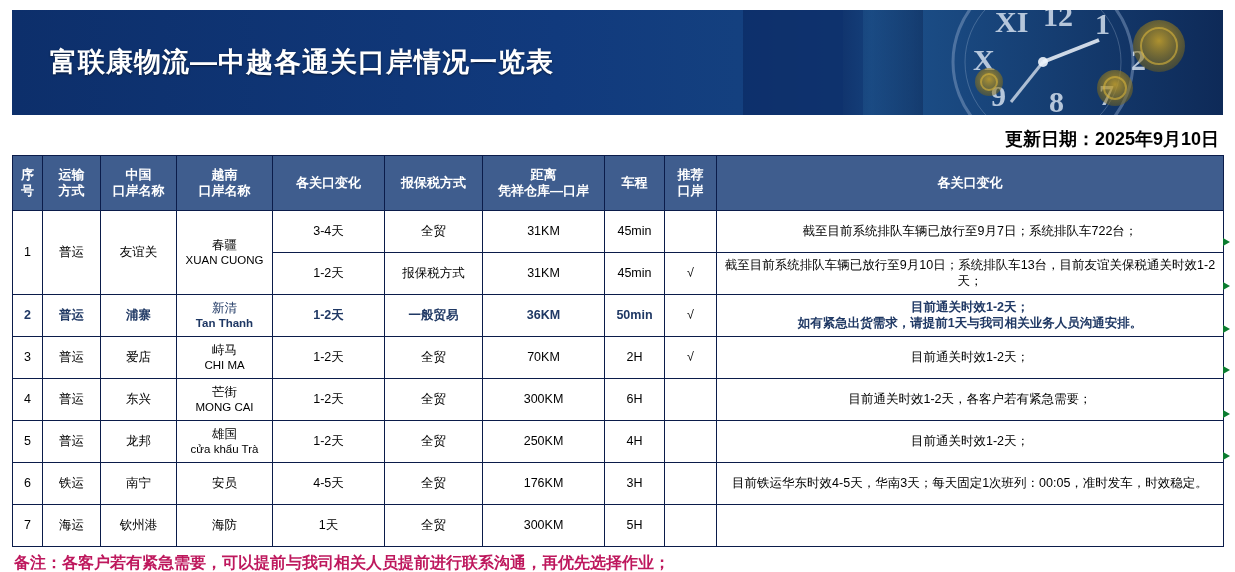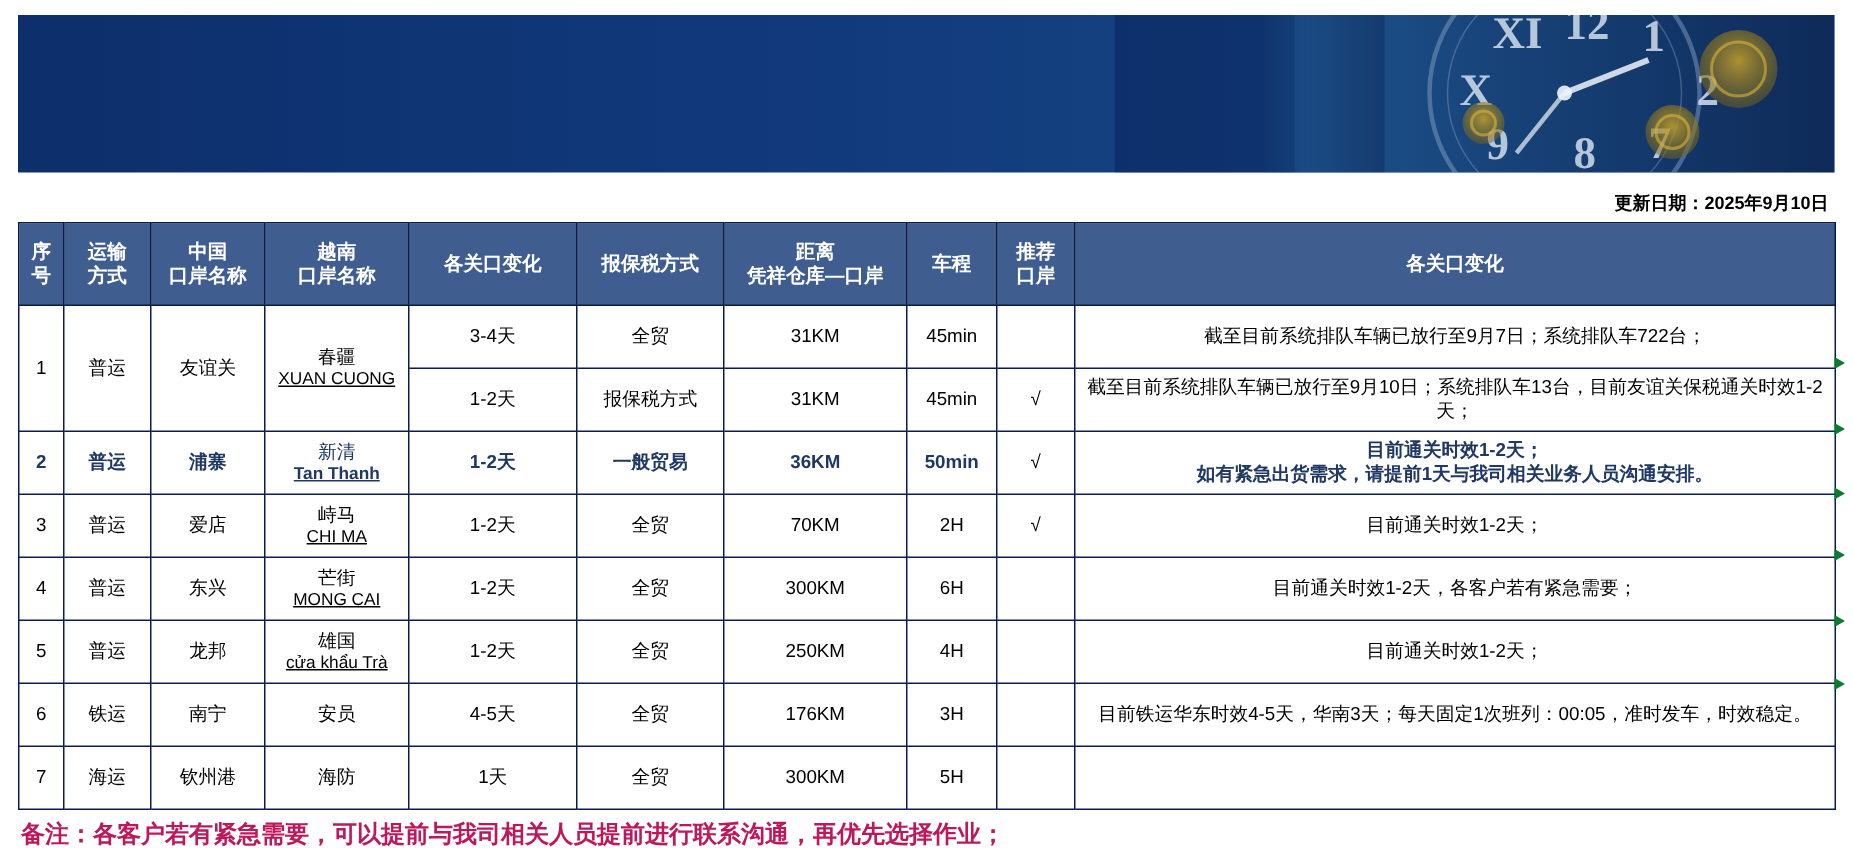--- a/index.html
+++ b/index.html
@@ -40,21 +40,21 @@
     font-weight: bold;
     letter-spacing: 1px;
     white-space: nowrap;
     text-shadow: 0 1px 2px rgba(0,0,0,0.5);
   }
 
   
   .date-row {
     margin: 6px 16px 4px 0;
     text-align: right;
-    font-size: 12px;
+    font-size: 18px;
     font-weight: bold;
     color: #000;
   }
 
   
   .table-wrap {
     margin: 0 12px;
   }
   table.port-table {
     border-collapse: collapse;
@@ -88,21 +88,21 @@
   .col-rec     { width: 52px; }
   .col-change  { width: 507px; }
 
   td.change-cell {
     text-align: left;
     padding-left: 8px;
     font-size: 12.5px;
   }
   .row-h { height: 42px; }
   .vn-name-cn { display: block; font-weight: normal; }
-  .vn-name-en { display: block; font-size: 11.5px; text-decoration: underline; }
+  .vn-name-en { display: block; font-size: 11.5px; }
   .hl-cell { color: #1f3864; font-weight: bold; }
   td.change-cell.hl-cell { font-weight: bold; }
 
   .check { font-size: 13px; color: #000; }
 
   
   .edge-marks {
     position: absolute;
     right: 0;
     top: 0;
@@ -169,20 +169,21 @@
       <g stroke="#d8b43a" stroke-opacity="0.6" fill="none" stroke-width="2">
         <circle cx="416" cy="36" r="18"></circle>
         <circle cx="372" cy="78" r="11"></circle>
         <circle cx="246" cy="72" r="8"></circle>
       </g>
 
       <rect x="0" y="0" width="120" height="105" fill="#0d2f6b" opacity="0.85"></rect>
       <rect x="100" y="0" width="80" height="105" fill="url(#bgrad)" opacity="0.5"></rect>
     </svg>
   </div>
+  <div class="banner-title">富联康物流—中越各通关口岸情况一览表</div>
 </div>
 
 <div class="date-row">更新日期：2025年9月10日</div>
 
 <div class="table-wrap">
   <table class="port-table">
     <colgroup>
       <col class="col-no">
         <col class="col-mode">
         <col class="col-cnport">

